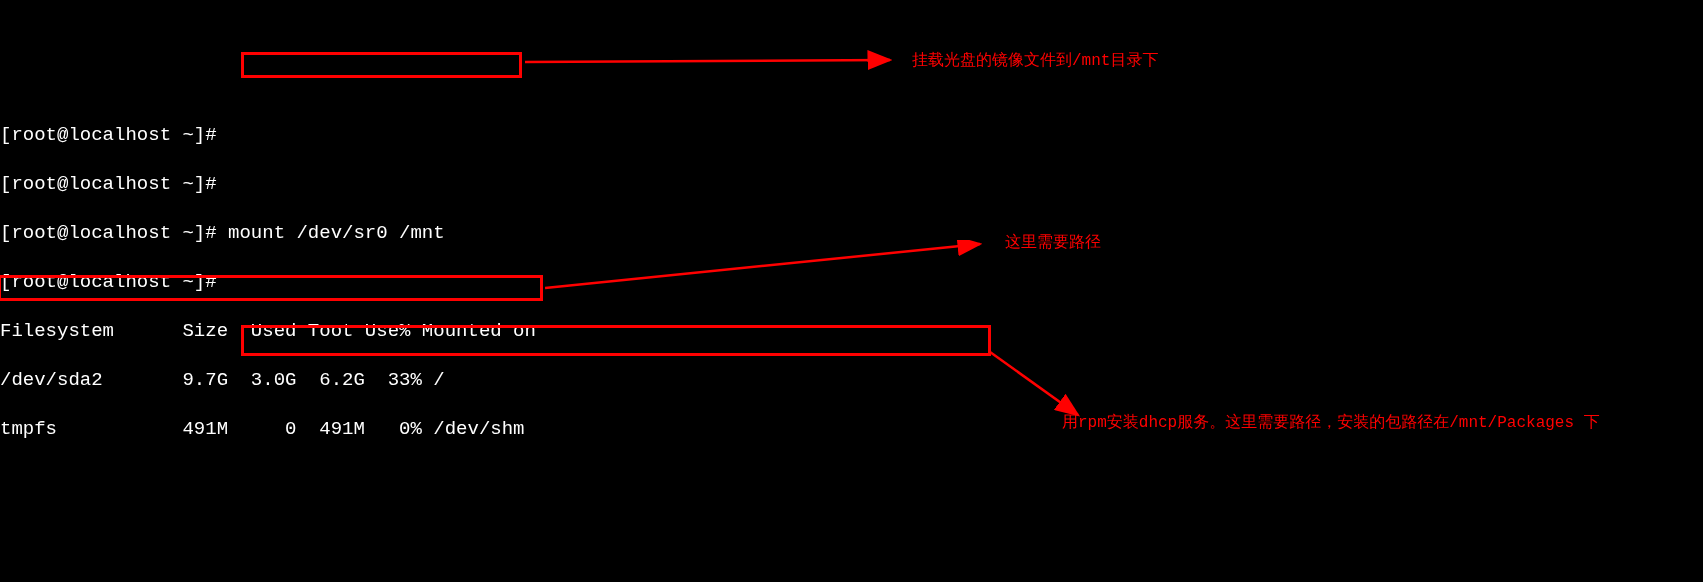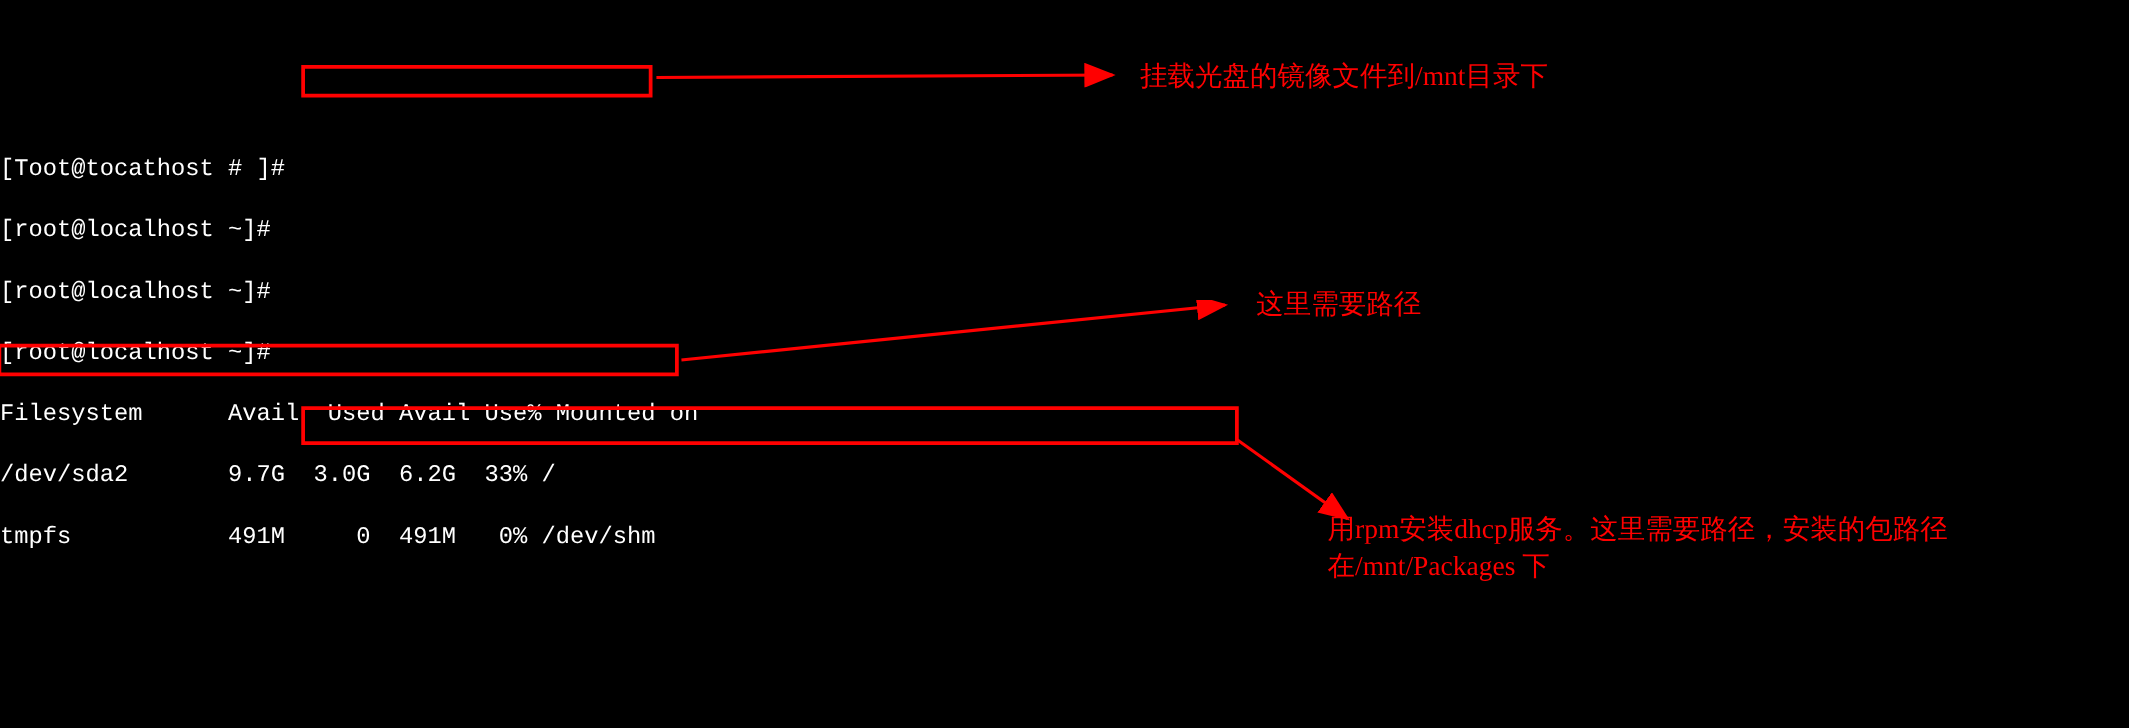--- a/index.html
+++ b/index.html
@@ -31,37 +31,37 @@
       border: 3px solid #ff0000;
       pointer-events: none;
     }
     .arrow-svg {
       position: absolute;
       pointer-events: none;
     }
     .annotation {
       position: absolute;
       color: #ff0000;
-      font-family: Liberation Serif, serif;
-      font-size: 22px;
+      font-family: Liberation Mono, monospace;
+      font-size: 16px;
       line-height: 30px;
       white-space: normal;
     }
   </style>
 </head>
 <body>
 
 
 
 <div class="terminal">
-<span class="line">[Toot@tocathost # ]#</span>
 <span class="line">[root@localhost ~]#</span>
 <span class="line">[root@localhost ~]#</span>
+<span class="line">[root@localhost ~]# mount /dev/sr0 /mnt</span>
 <span class="line">[root@localhost ~]#</span>
-<span class="line">Filesystem      Avail  Used Avail Use% Mounted on</span>
+<span class="line">Filesystem      Size  Used Toot Use% Mounted on</span>
 <span class="line">/dev/sda2       9.7G  3.0G  6.2G  33% /</span>
 <span class="line">tmpfs           491M     0  491M   0% /dev/shm</span>
 
 
 
 
 
 
 
 

